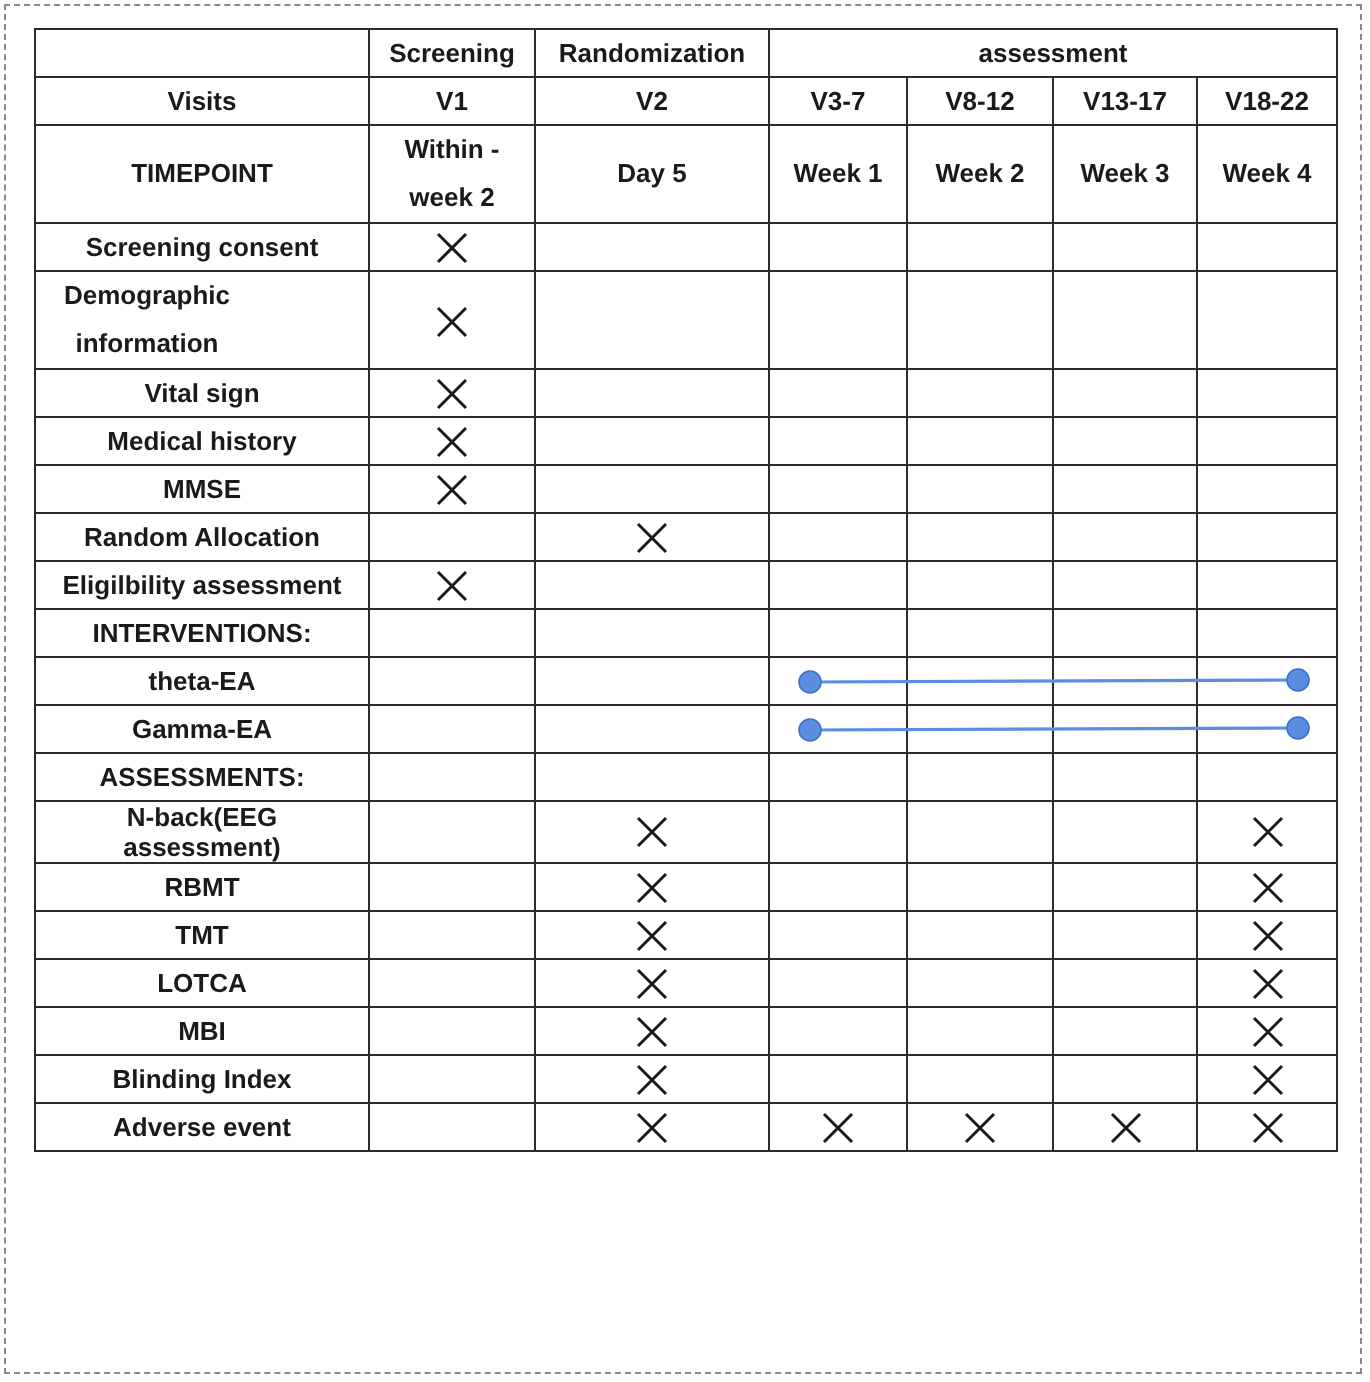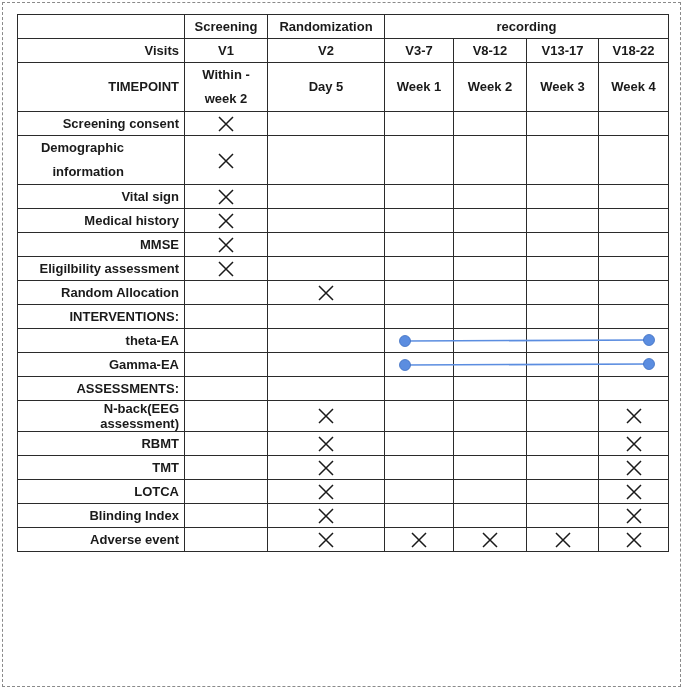--- a/index.html
+++ b/index.html
@@ -5,21 +5,21 @@
   html, body { margin: 0; padding: 0; background: #ffffff; }
   body { width: 685px; height: 691px; position: relative; overflow: hidden;
          font-family: "Liberation Sans", "DejaVu Sans", sans-serif; }
   .frame { position: absolute; left: 2px; top: 2px; width: 679px; height: 685px;
            border: 1px dashed #8a8a8a; box-sizing: border-box; }
   table.schedule { position: absolute; left: 17px; top: 14px; width: 651px;
                    border-collapse: collapse; table-layout: fixed; }
   table.schedule td { border: 1.3px solid #2b2b2b; padding: 0 5px; height: 24px;
                       font-size: 13px; font-weight: bold; color: #1a1a1a;
                       box-sizing: border-box; position: relative; }
-  td.label { text-align: right; }
+  td.label { text-align: center; }
   td.c { text-align: center; padding: 0; }
   tr.tall td { height: 48px; line-height: 24px; }
   .xmark { display: inline-block; width: 16px; height: 16px; vertical-align: middle; }
   .xmark svg { display: block; }
   .bar-cell { overflow: visible; }
   .bar { position: absolute; left: 0; top: 0; height: 100%; pointer-events: none; }
 </style>
 </head>
 <body>
 
@@ -33,21 +33,21 @@
     <col style="width:69px">
       <col style="width:73px">
       <col style="width:72px">
       <col style="width:70px">
   </colgroup>
   <tbody id="tbody">
     <tr>
       <td class="label"></td>
       <td class="c">Screening</td>
       <td class="c">Randomization</td>
-      <td class="c" colspan="4">recording</td>
+      <td class="c" colspan="4">assessment</td>
     </tr>
     <tr>
       <td class="label">Visits</td>
       <td class="c">V1</td>
       <td class="c">V2</td>
       <td class="c">V3-7</td>
       <td class="c">V8-12</td>
       <td class="c">V13-17</td>
       <td class="c">V18-22</td>
     </tr>
@@ -109,36 +109,36 @@
         <td class="c"><span class="xmark"><svg width="16" height="16" viewBox="0 0 16 16">
               <path d="M1 1 L15 15 M15 1 L1 15" stroke="#1a1a1a" stroke-width="1.5" fill="none"></path>
             </svg></span></td>
         <td class="c"></td>
         <td class="c"></td>
         <td class="c"></td>
         <td class="c"></td>
         <td class="c"></td>
       </tr>
       <tr>
+        <td class="label">Random Allocation</td>
+        <td class="c"></td>
+        <td class="c"><span class="xmark"><svg width="16" height="16" viewBox="0 0 16 16">
+              <path d="M1 1 L15 15 M15 1 L1 15" stroke="#1a1a1a" stroke-width="1.5" fill="none"></path>
+            </svg></span></td>
+        <td class="c"></td>
+        <td class="c"></td>
+        <td class="c"></td>
+        <td class="c"></td>
+      </tr>
+      <tr>
         <td class="label">Eligilbility assessment</td>
         <td class="c"><span class="xmark"><svg width="16" height="16" viewBox="0 0 16 16">
               <path d="M1 1 L15 15 M15 1 L1 15" stroke="#1a1a1a" stroke-width="1.5" fill="none"></path>
             </svg></span></td>
         <td class="c"></td>
-        <td class="c"></td>
-        <td class="c"></td>
-        <td class="c"></td>
-        <td class="c"></td>
-      </tr>
-      <tr>
-        <td class="label">Random Allocation</td>
-        <td class="c"></td>
-        <td class="c"><span class="xmark"><svg width="16" height="16" viewBox="0 0 16 16">
-              <path d="M1 1 L15 15 M15 1 L1 15" stroke="#1a1a1a" stroke-width="1.5" fill="none"></path>
-            </svg></span></td>
         <td class="c"></td>
         <td class="c"></td>
         <td class="c"></td>
         <td class="c"></td>
       </tr>
       <tr>
         <td class="label">INTERVENTIONS:</td>
         <td class="c"></td>
         <td class="c"></td>
         <td class="c"></td>
@@ -231,20 +231,33 @@
               <path d="M1 1 L15 15 M15 1 L1 15" stroke="#1a1a1a" stroke-width="1.5" fill="none"></path>
             </svg></span></td>
         <td class="c"></td>
         <td class="c"></td>
         <td class="c"></td>
         <td class="c"><span class="xmark"><svg width="16" height="16" viewBox="0 0 16 16">
               <path d="M1 1 L15 15 M15 1 L1 15" stroke="#1a1a1a" stroke-width="1.5" fill="none"></path>
             </svg></span></td>
       </tr>
       <tr>
+        <td class="label">MBI</td>
+        <td class="c"></td>
+        <td class="c"><span class="xmark"><svg width="16" height="16" viewBox="0 0 16 16">
+              <path d="M1 1 L15 15 M15 1 L1 15" stroke="#1a1a1a" stroke-width="1.5" fill="none"></path>
+            </svg></span></td>
+        <td class="c"></td>
+        <td class="c"></td>
+        <td class="c"></td>
+        <td class="c"><span class="xmark"><svg width="16" height="16" viewBox="0 0 16 16">
+              <path d="M1 1 L15 15 M15 1 L1 15" stroke="#1a1a1a" stroke-width="1.5" fill="none"></path>
+            </svg></span></td>
+      </tr>
+      <tr>
         <td class="label">Blinding Index</td>
         <td class="c"></td>
         <td class="c"><span class="xmark"><svg width="16" height="16" viewBox="0 0 16 16">
               <path d="M1 1 L15 15 M15 1 L1 15" stroke="#1a1a1a" stroke-width="1.5" fill="none"></path>
             </svg></span></td>
         <td class="c"></td>
         <td class="c"></td>
         <td class="c"></td>
         <td class="c"><span class="xmark"><svg width="16" height="16" viewBox="0 0 16 16">
               <path d="M1 1 L15 15 M15 1 L1 15" stroke="#1a1a1a" stroke-width="1.5" fill="none"></path>

